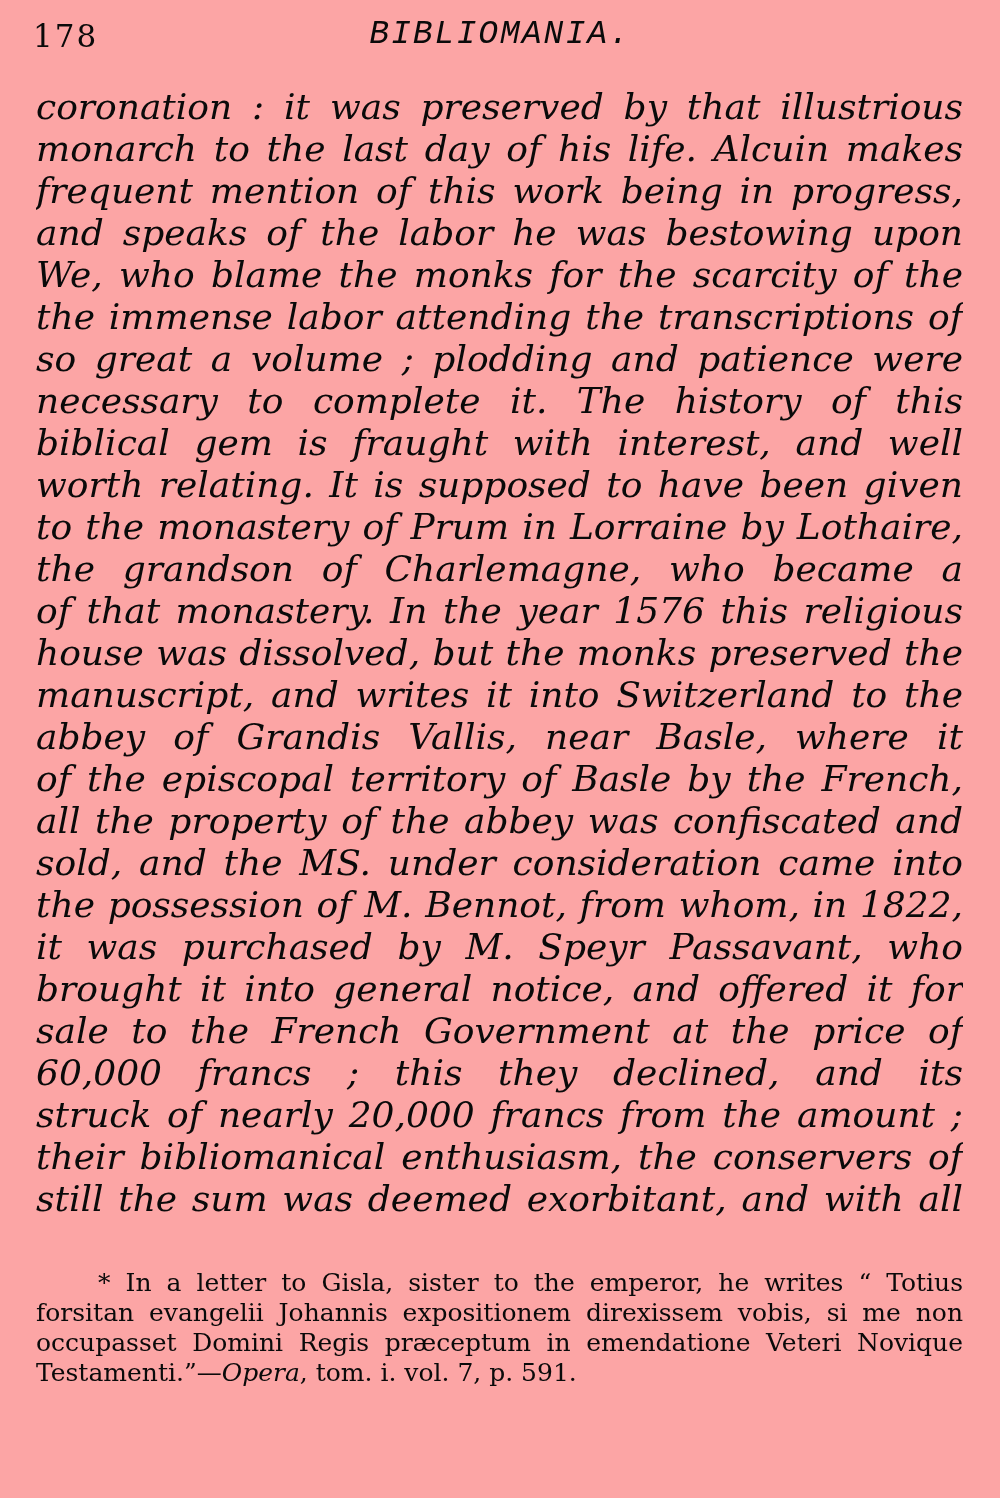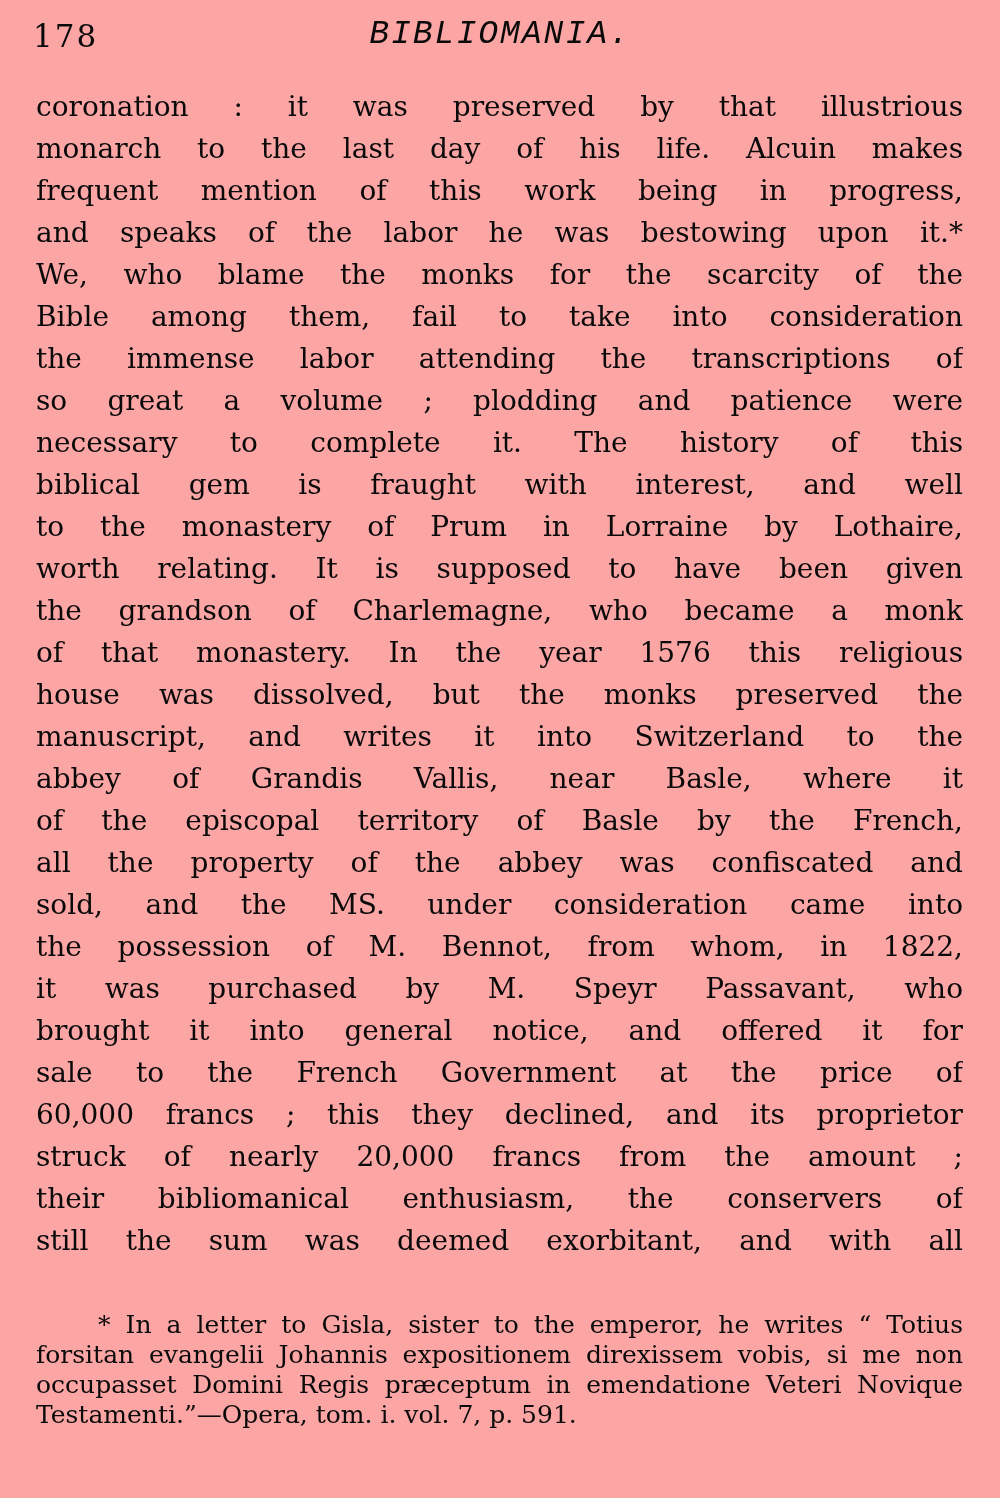--- a/index.html
+++ b/index.html
@@ -37,72 +37,73 @@
     font-style: italic;
     font-size: 33px;
     letter-spacing: 2px;
     white-space: nowrap;
     font-family: Liberation Mono, monospace;
   }
   .body-text {
     margin: 30px 37px 0 36px; 
   }
   .line {
-    font-size: 28px;
+    font-size: 36px;
     line-height: 42px;
     height: 42px;
     text-align: justify;
     text-align-last: justify;
     white-space: normal;
     overflow: hidden;
+    font-style: italic;
   }
   .footnote {
     margin: 48px 37px 0 36px;
   }
   .fline {
     font-size: 25px;
     line-height: 30px;
     height: 30px;
     text-align: justify;
     text-align-last: justify;
     overflow: hidden;
   }
   .fline.first {
     padding-left: 62px;
   }
   .fline.last {
     text-align: left;
     text-align-last: left;
   }
   .it {
+    font-style: italic;
   }
 </style>
 </head>
 <body>
 
 <div class="page">
 
   <header class="running-head">
     <span class="page-num">178</span>
     <span class="title">BIBLIOMANIA.</span>
   </header>
 
   <main class="body-text">
     <div class="line">coronation : it was preserved by that illustrious</div>
     <div class="line">monarch to the last day of his life.  Alcuin makes</div>
     <div class="line">frequent mention of this work being in progress,</div>
     <div class="line">and speaks of the labor he was bestowing upon it.*</div>
     <div class="line">We, who blame the monks for the scarcity of the</div>
-    <div class="line">Bible among them, fail to take into consideration</div>
     <div class="line">the immense labor attending the transcriptions of</div>
     <div class="line">so great a volume ; plodding and patience were</div>
     <div class="line">necessary to complete it.  The history of this</div>
     <div class="line">biblical gem is fraught with interest, and well</div>
+    <div class="line">worth relating.  It is supposed to have been given</div>
     <div class="line">to the monastery of Prum in Lorraine by Lothaire,</div>
-    <div class="line">worth relating.  It is supposed to have been given</div>
     <div class="line">the grandson of Charlemagne, who became a monk</div>
     <div class="line">of that monastery.  In the year 1576 this religious</div>
     <div class="line">house was dissolved, but the monks preserved the</div>
     <div class="line">manuscript, and writes it into Switzerland to the</div>
     <div class="line">abbey of Grandis Vallis, near Basle, where it</div>
     <div class="line">of the episcopal territory of Basle by the French,</div>
     <div class="line">all the property of the abbey was confiscated and</div>
     <div class="line">sold, and the MS. under consideration came into</div>
     <div class="line">the possession of M. Bennot, from whom, in 1822,</div>
     <div class="line">it was purchased by M. Speyr Passavant, who</div>

